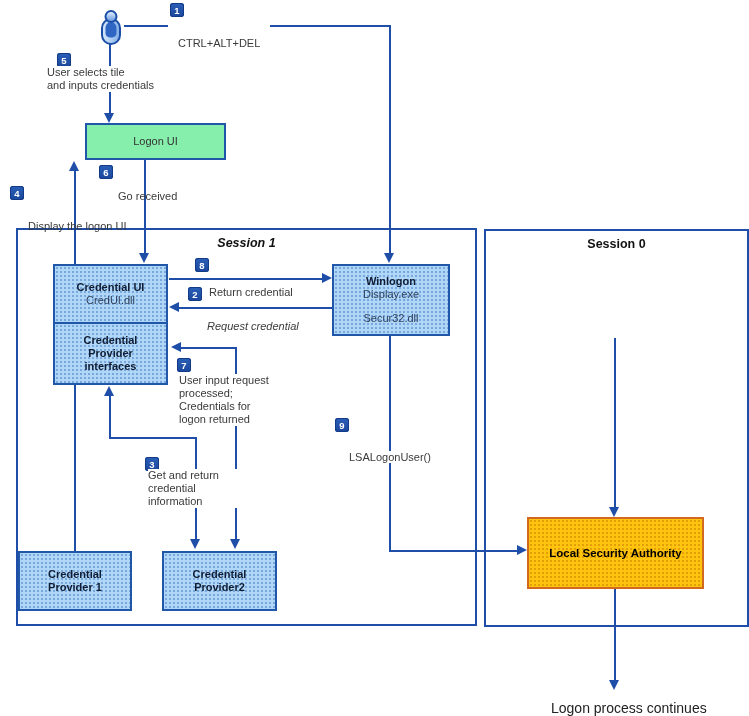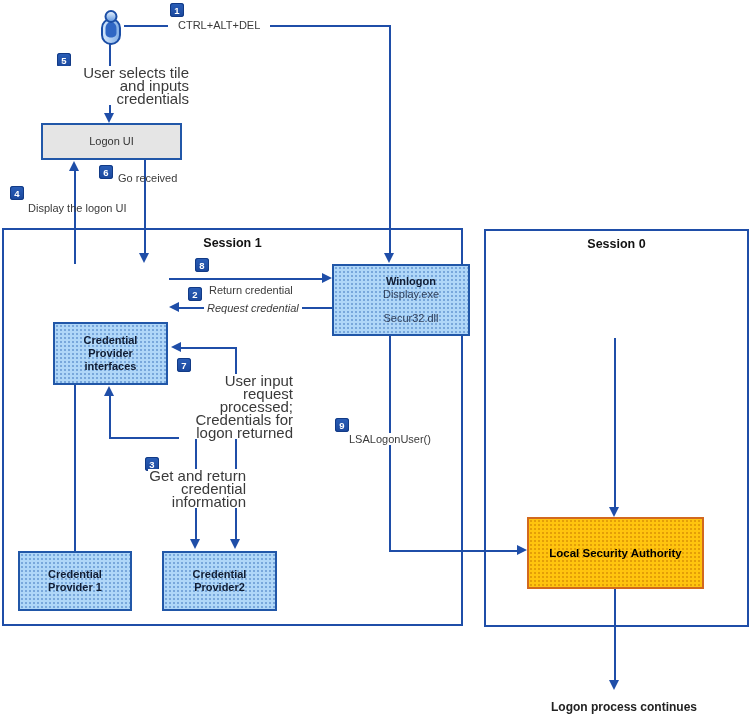--- a/index.html
+++ b/index.html
@@ -23,41 +23,41 @@
   
   .node{
     position:absolute;border:2px solid #2157a8;
     background-color:#b0d7f8;
     background-image:radial-gradient(circle,rgba(52,110,185,0.45) 0.8px,transparent 0.9px);
     background-size:4px 4px;
     display:flex;flex-direction:column;align-items:center;justify-content:center;
     text-align:center;font-size:11px;line-height:13px;color:#30405c;
   }
   .node .t{font-weight:bold;color:#101c33;}
-  .node.plain{background:#e5e5e5;background-image:none;border-width:2px;color:#333;}
+  .node.plain{background:#86efac;background-image:none;border-width:2px;color:#333;margin-left:44px;}
   .node.gold{
     background-color:#ffc40e;
     background-image:radial-gradient(circle,rgba(200,120,0,0.5) 0.8px,transparent 0.9px);
     background-size:4px 4px;
     border:2px solid #d2691e;color:#000;
   }
   .node.gold .t{color:#000;font-size:11.5px;}
   
   .badge{
     position:absolute;width:14px;height:14px;border-radius:3px;
     background:linear-gradient(180deg,#2b5fb8 0%,#1a479c 100%);
     box-shadow:inset 0 0 0 1px #123a85;
     color:#fff;font-size:9.5px;font-weight:bold;
     display:flex;align-items:center;justify-content:center;
   }
   
-  .lbl{position:absolute;font-size:11px;color:#3a3a3a;white-space:nowrap;line-height:12px;}
+  .lbl{position:absolute;font-size:11px;color:#3a3a3a;white-space:nowrap;line-height:12px;margin-top:18px;}
   .lbl.bg{background:#fff;padding:0 3px;}
-  .lbl-block{position:absolute;font-size:15px;color:#3a3a3a;text-align:right;line-height:13px;background:#fff;}
-  .footer-lbl{position:absolute;font-size:12px;font-weight:bold;color:#222;white-space:nowrap;}
+  .lbl-block{position:absolute;font-size:11px;color:#3a3a3a;text-align:left;line-height:13px;background:#fff;}
+  .footer-lbl{position:absolute;font-size:14px;font-weight:normal;color:#222;white-space:nowrap;}
 </style>
 </head>
 <body>
 
 <div id="canvas">
 
   <div class="hline" style="left:124px;top:25px;width:44px;"></div>
   <div class="hline" style="left:270px;top:25px;width:121px;"></div>
   <div class="vline" style="left:389px;top:25px;height:228px;"></div>
   <div class="arr down" style="left:384px;top:253px;"></div>
@@ -93,21 +93,21 @@
   <div class="vline" style="left:389px;top:336px;height:216px;"></div>
   <div class="hline" style="left:389px;top:550px;width:129px;"></div>
   <div class="arr right" style="left:517px;top:545px;"></div>
 
   <div class="vline" style="left:614px;top:338px;height:170px;"></div>
   <div class="arr down" style="left:609px;top:507px;"></div>
 
   <div class="vline" style="left:614px;top:589px;height:92px;"></div>
   <div class="arr down" style="left:609px;top:680px;"></div>
 
-  <div class="session" style="left:2px;top:228px;width:457px;height:394px;">
+  <div class="session" style="left:16px;top:228px;width:457px;height:394px;font-style:italic;">
     <div class="session-title">Session 1</div>
   </div>
   <div class="session" style="left:484px;top:229px;width:261px;height:394px;">
     <div class="session-title">Session 0</div>
   </div>
 
   <svg style="position:absolute;left:97px;top:9px;" width="28" height="36" viewBox="0 0 28 36">
     <defs>
       <linearGradient id="gHead" x1="0" y1="0" x2="0" y2="1">
         <stop offset="0" stop-color="#eef6ff"></stop>
@@ -121,28 +121,32 @@
     </defs>
     <rect x="5" y="10" width="18" height="25" rx="9" fill="url(#gBody)" stroke="#1b4ea6" stroke-width="2"></rect>
     <path d="M14 13 C10.5 13 8.5 16 8.5 19.5 L8.5 24 C8.5 27 11 28.5 14 28.5 C17 28.5 19.5 27 19.5 24 L19.5 19.5 C19.5 16 17.5 13 14 13 Z" fill="#2f66c4"></path>
     <circle cx="14" cy="7.5" r="5.5" fill="url(#gHead)" stroke="#1b4ea6" stroke-width="2"></circle>
   </svg>
 
   <div class="node plain" style="left:41px;top:123px;width:137px;height:33px;">
     <span>Logon UI</span>
   </div>
 
+  <div class="node" style="left:53px;top:264px;width:111px;height:56px;">
+    <span class="t">Credential UI</span>
+    <span>CredUI.dll</span>
+  </div>
 
   <div class="node" style="left:53px;top:322px;width:111px;height:59px;">
     <span class="t">Credential</span>
     <span class="t">Provider</span>
     <span class="t">interfaces</span>
   </div>
 
-  <div class="node" style="left:332px;top:264px;width:114px;height:68px;padding-left:20px;">
+  <div class="node" style="left:332px;top:264px;width:114px;height:68px;">
     <span class="t">Winlogon</span>
     <span>Display.exe</span>
     <span style="height:11px;"></span>
     <span>Secur32.dll</span>
   </div>
 
   <div class="node" style="left:18px;top:551px;width:110px;height:56px;">
     <span class="t">Credential</span>
     <span class="t">Provider 1</span>
   </div>
@@ -170,21 +174,21 @@
   <div class="lbl" style="left:178px;top:19px;">CTRL+ALT+DEL</div>
 
   <div class="lbl-block" style="left:47px;top:66px;width:142px;">
     <div>User selects tile</div>
     <div>and inputs credentials</div>
   </div>
 
   <div class="lbl" style="left:118px;top:172px;text-align:center;">Go received</div>
   <div class="lbl" style="left:28px;top:202px;">Display the logon UI</div>
 
-  <div class="lbl bg" style="left:206px;top:284px;">Return credential</div>
+  <div class="lbl bg" style="left:206px;top:268px;">Return credential</div>
   <div class="lbl bg" style="left:204px;top:302px;font-style:italic;">Request credential</div>
 
   <div class="lbl-block" style="left:179px;top:374px;width:114px;">
     <div>User input request</div>
     <div>processed;</div>
     <div>Credentials for</div>
     <div>logon returned</div>
   </div>
 
   <div class="lbl-block" style="left:148px;top:469px;width:98px;">

